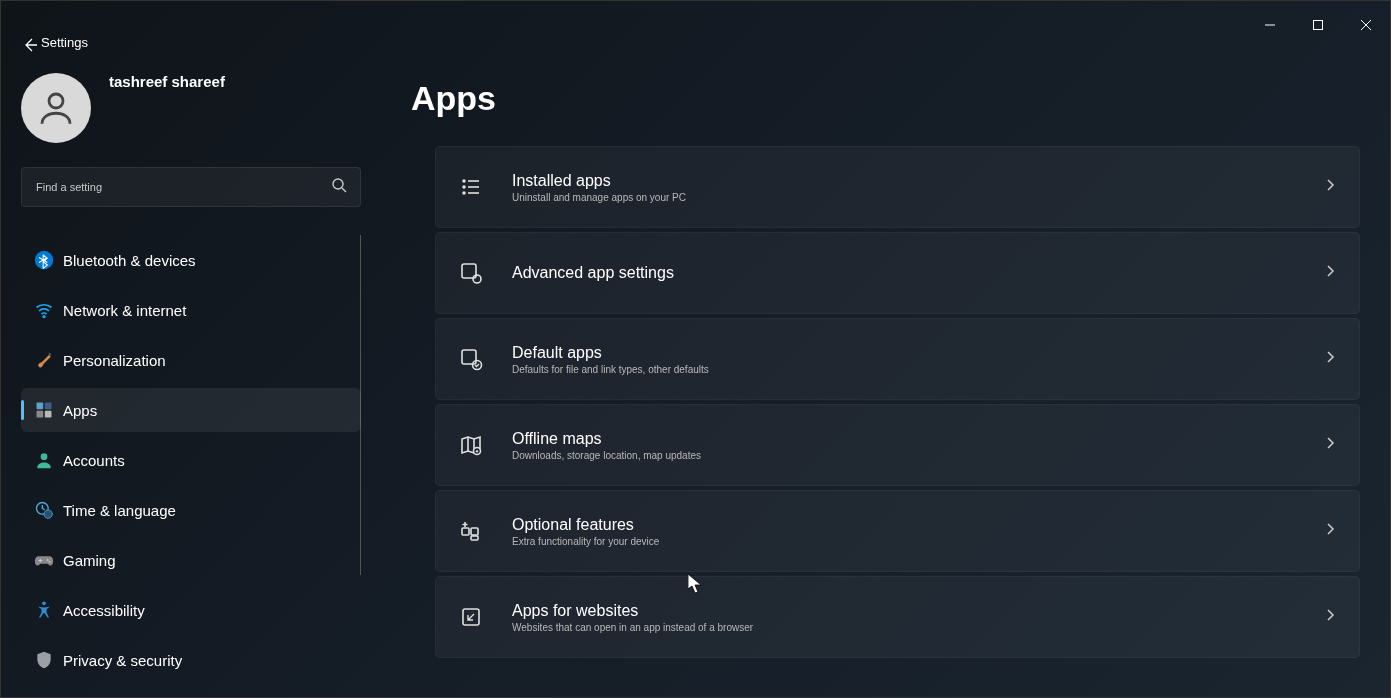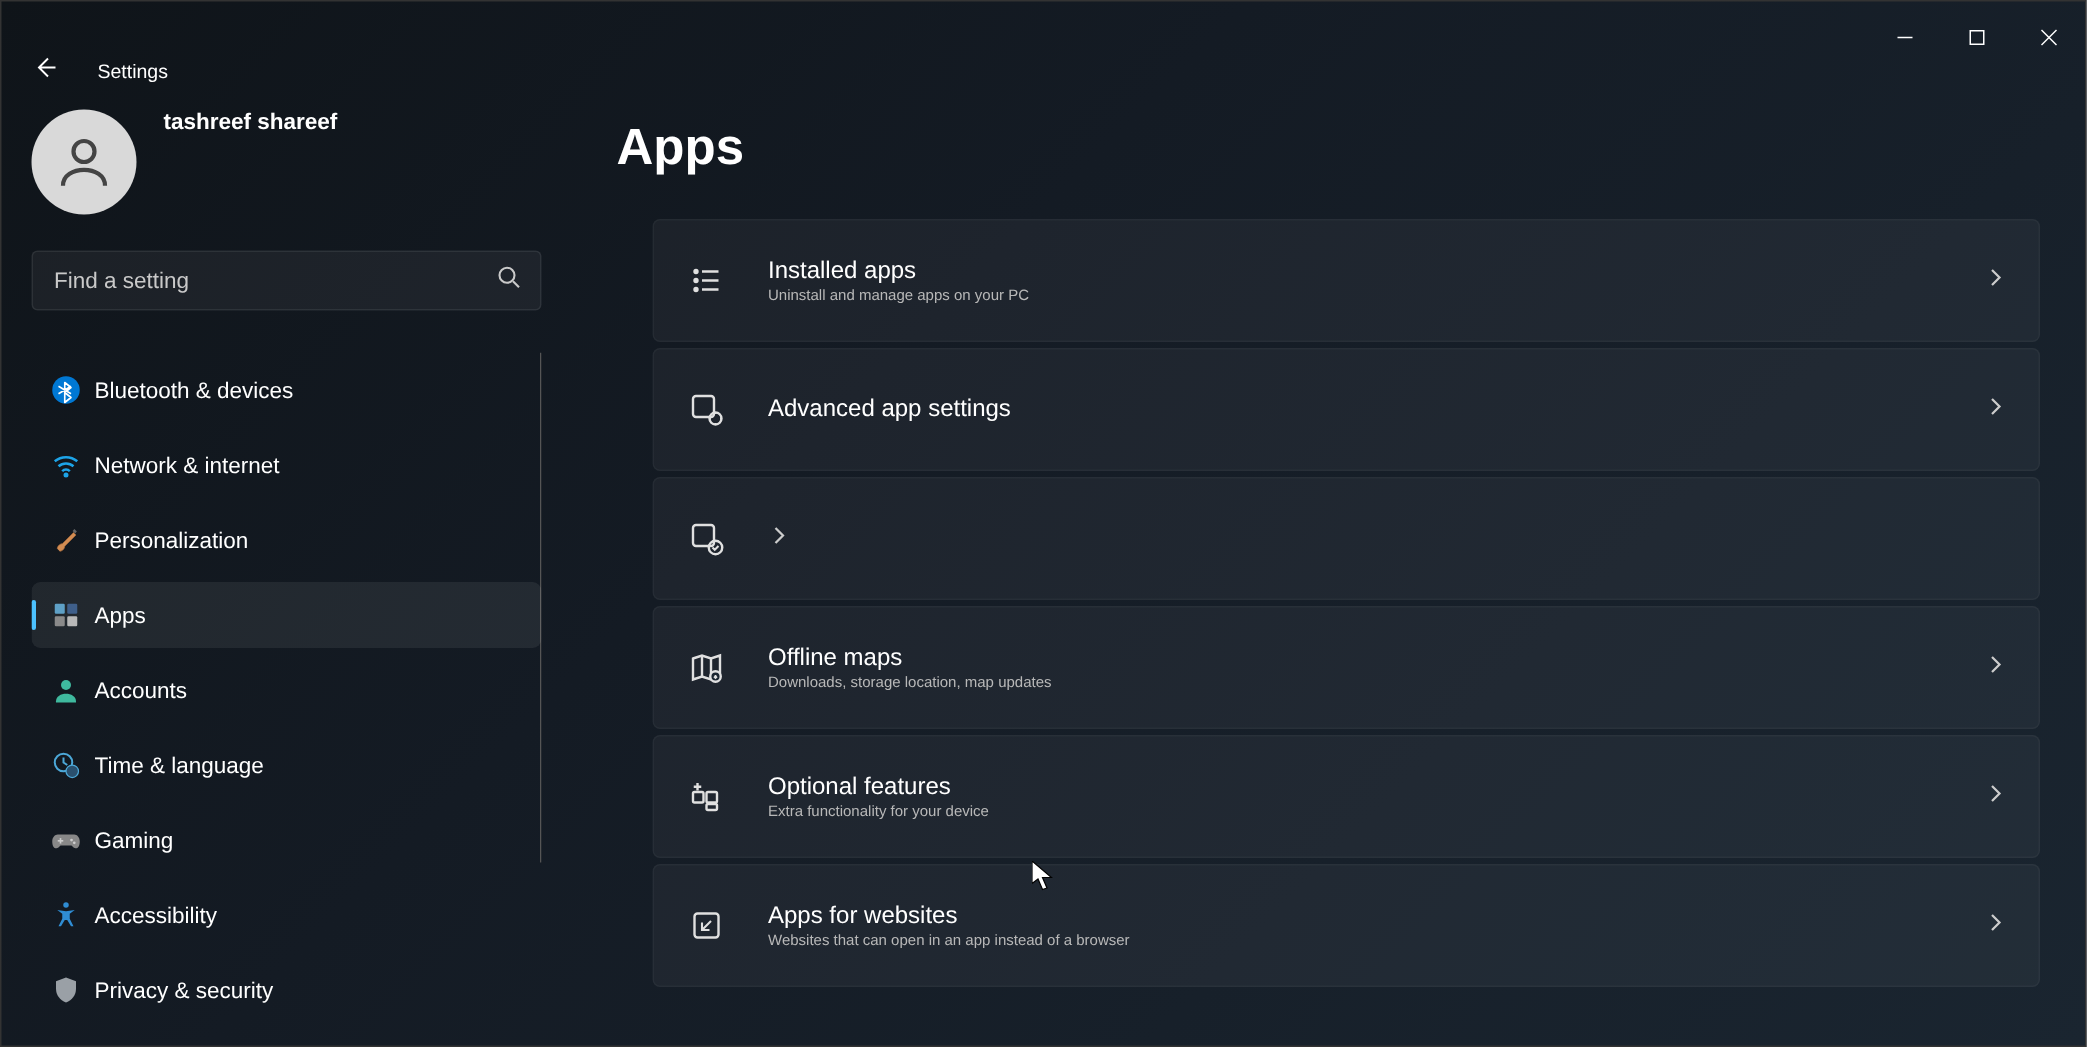--- a/index.html
+++ b/index.html
@@ -13,22 +13,21 @@
   }
   .titlebar {
     display: flex;
     justify-content: space-between;
     align-items: center;
     height: 48px;
     padding: 0 0 0 20px;
   }
   .titlebar-left {
     display: flex;
-    align-items: flex-end;
-    gap: 24px;
+    align-items: flex-start;
     margin-top: 40px;
   }
   .back-btn {
     width: 20px;
     height: 20px;
     display: flex;
     align-items: center;
     justify-content: center;
     cursor: pointer;
   }
@@ -83,21 +82,21 @@
     width: 340px;
   }
   .search-input {
     width: 100%;
     height: 40px;
     background: rgba(255,255,255,0.05);
     border: 1px solid rgba(255,255,255,0.08);
     border-radius: 4px;
     color: #c9c9c9;
     padding: 0 44px 0 14px;
-    font-size: 15px;
+    font-size: 11px;
   }
   .search-input::placeholder { color: #c9c9c9; }
   .search-icon {
     position: absolute;
     right: 14px;
     top: 50%;
     transform: translateY(-50%);
   }
   .nav {
     display: flex;
@@ -390,20 +389,24 @@
       </div>
 
       <div class="setting-card">
         <span class="setting-icon">
           <svg width="24" height="24" viewBox="0 0 24 24" fill="none" stroke="#e0e0e0" stroke-width="1.6">
               <rect x="3" y="3" width="14" height="14" rx="2"></rect>
               <circle cx="18" cy="18" r="4.5"></circle>
               <path d="M16 18l1.5 1.5L20 17" stroke-width="1.4"></path>
             </svg>
         </span>
+        <div class="setting-text">
+          <div class="setting-title">Default apps</div>
+          <div class="setting-desc">Defaults for file and link types, other defaults</div>
+        </div>
         <span class="chevron-right"><svg width="14" height="14" viewBox="0 0 14 14" fill="none" stroke="#ccc" stroke-width="1.5">
               <path d="M5 2l5 5-5 5"></path>
             </svg></span>
       </div>
 
       <div class="setting-card">
         <span class="setting-icon">
           <svg width="24" height="24" viewBox="0 0 24 24" fill="none" stroke="#e0e0e0" stroke-width="1.6">
               <path d="M3 6l6-2 6 2 6-2v14l-6 2-6-2-6 2V6z"></path>
               <path d="M9 4v14M15 6v14"></path>

